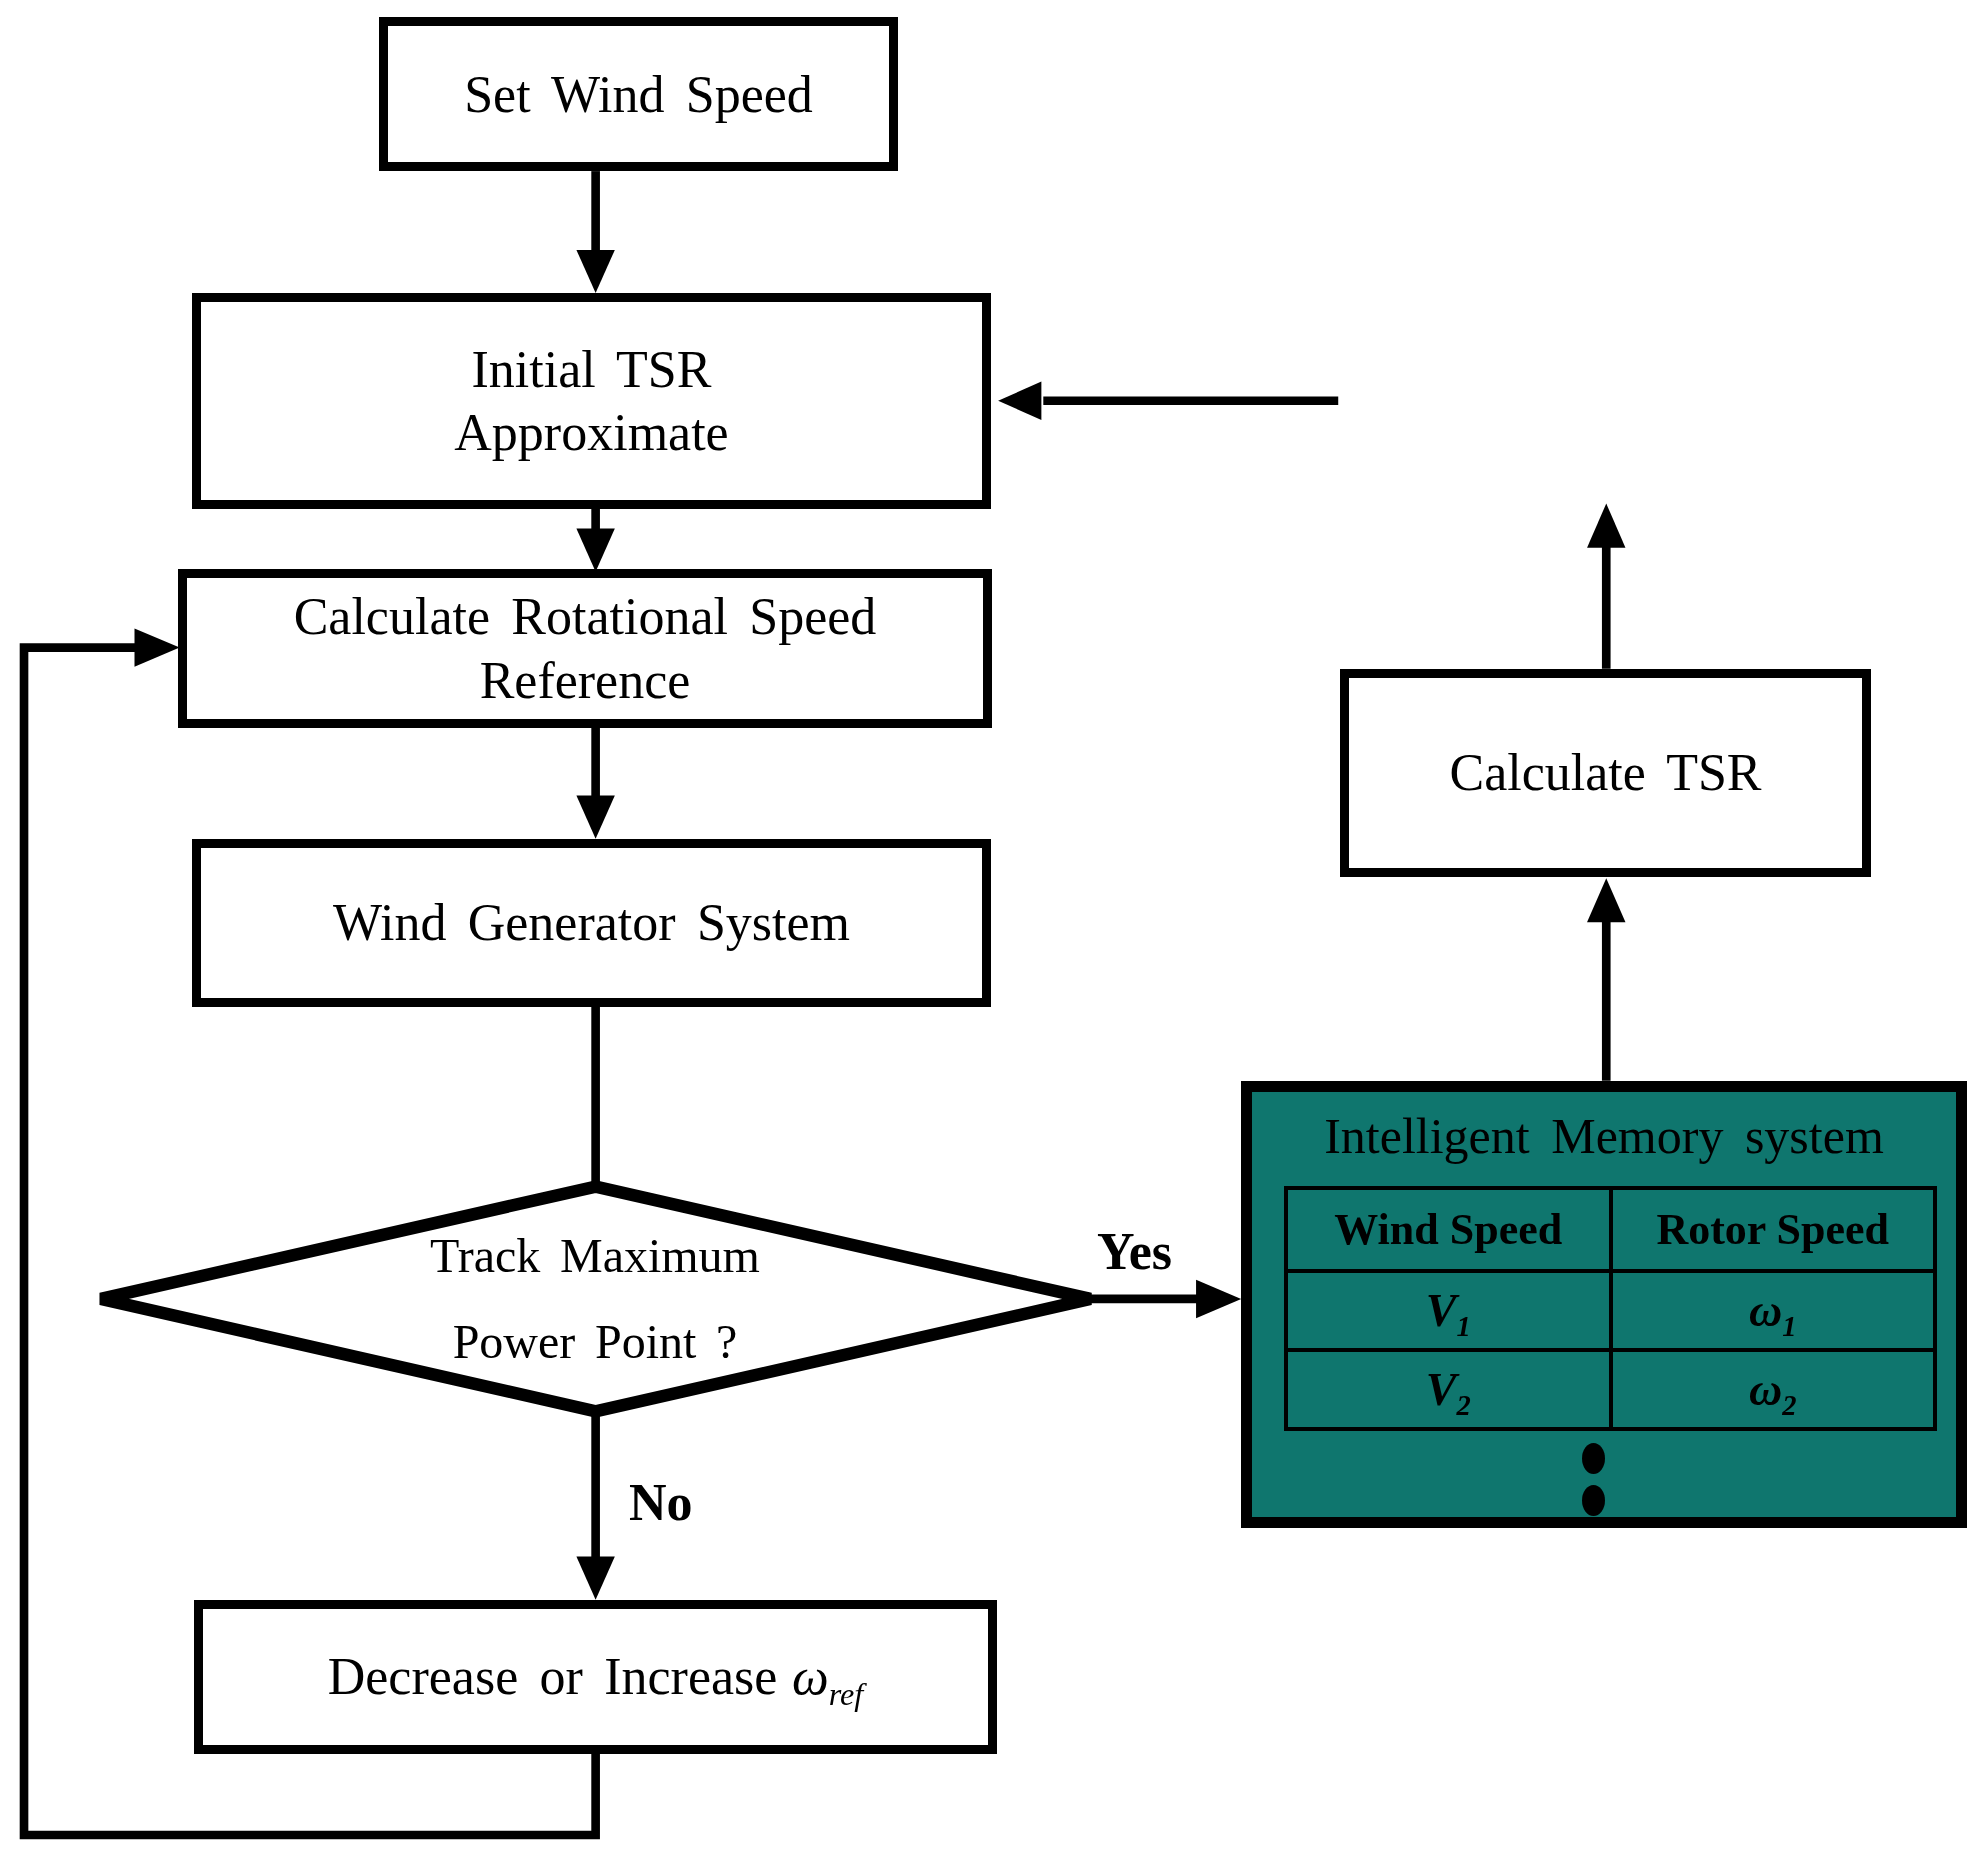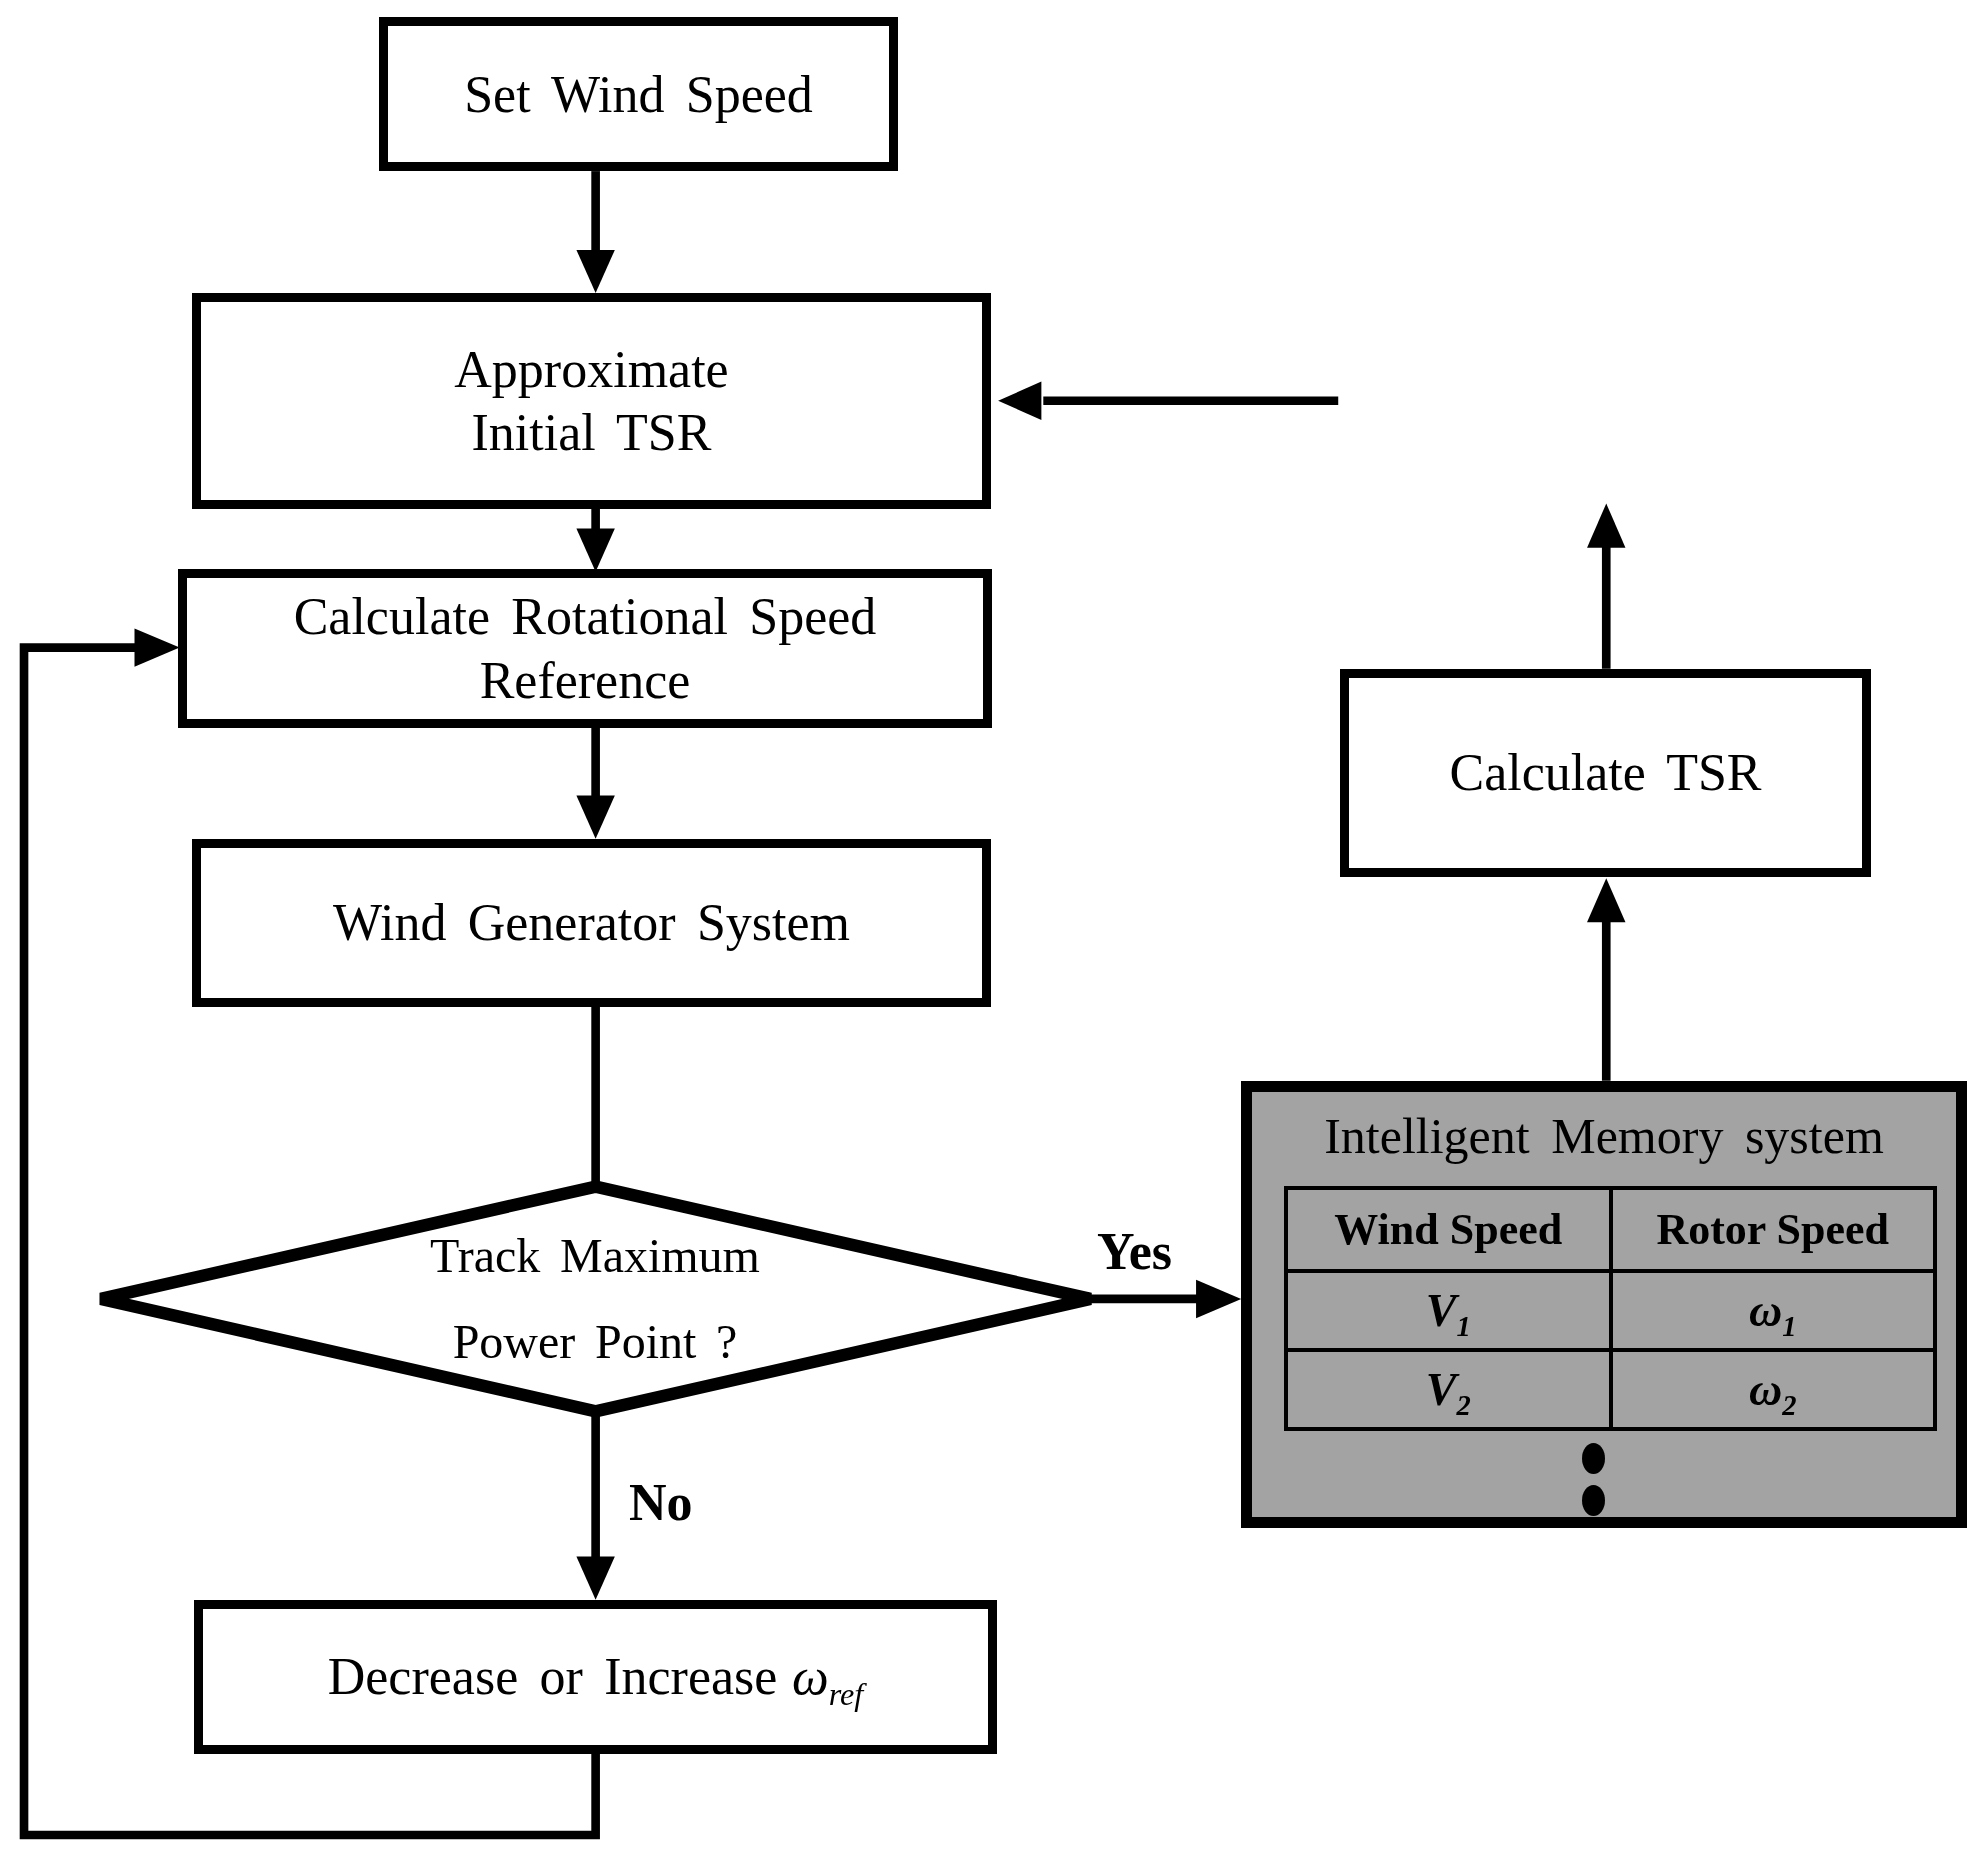--- a/index.html
+++ b/index.html
@@ -7,21 +7,21 @@
           font-family:"Liberation Serif", serif;color:#000;}
   svg.wires{position:absolute;left:0;top:0;width:1979px;height:1862px;z-index:1;}
   .node{position:absolute;box-sizing:border-box;background:#fff;border:9.6px solid #000;
         display:flex;flex-direction:column;align-items:center;justify-content:center;
         text-align:center;z-index:2;font-size:52px;line-height:1.22;word-spacing:0.16em;}
   .node .lbl{display:block;}
   .edge-label{position:absolute;z-index:3;font-weight:bold;font-size:52px;}
   .decision-text{position:absolute;z-index:3;display:flex;flex-direction:column;align-items:center;
         justify-content:center;text-align:center;font-size:48px;line-height:1.78;word-spacing:0.16em;}
   .memory{position:absolute;left:1241px;top:1081px;width:726px;height:447px;box-sizing:border-box;
-        border:11.5px solid #000;background:#a3a3a3;z-index:2;}
+        border:11.5px solid #000;background:#0f766e;z-index:2;}
   .mem-title{margin-top:15.4px;text-align:center;font-size:50px;word-spacing:0.18em;}
   .mem-table{position:absolute;left:32px;top:94px;width:653px;height:240px;border-collapse:collapse;
         table-layout:fixed;}
   .mem-table th,.mem-table td{border:4.8px solid #000;text-align:center;vertical-align:middle;padding:0;}
   .mem-table th{font-size:44px;font-weight:bold;}
   .mem-table td{font-size:46px;font-weight:bold;font-style:italic;}
   .mem-table thead tr{height:83px;}
   .mem-table tbody tr{height:79px;}
   sub{font-size:0.62em;line-height:0;}
   .sym{font-style:italic;}
@@ -85,22 +85,22 @@
       <line x1="1393" y1="417" x2="1086" y2="417" stroke="#000" stroke-width="9"></line>
       <polygon points="1084,397 1084,437 1039,417" fill="#000"></polygon>
     </g>
   </svg>
 
   <div class="node" style="left:331px;top:17.3px;width:519px;height:154px;margin-left:48px;">
     <span class="lbl">Set Wind Speed</span>
   </div>
 
   <div class="node" style="left:192px;top:293px;width:799px;height:216px;">
+    <span class="lbl">Initial TSR</span>
     <span class="lbl">Approximate</span>
-    <span class="lbl">Initial TSR</span>
   </div>
 
   <div class="node" style="left:178px;top:569px;width:814px;height:159px;">
     <span class="lbl">Calculate Rotational Speed</span>
     <span class="lbl">Reference</span>
   </div>
 
   <div class="node" style="left:192px;top:839px;width:799px;height:168px;">
     <span class="lbl">Wind Generator System</span>
   </div>

